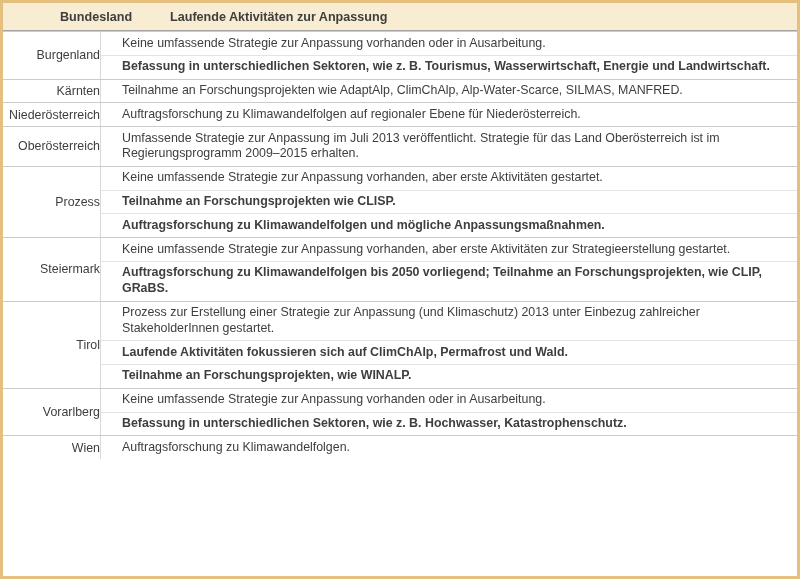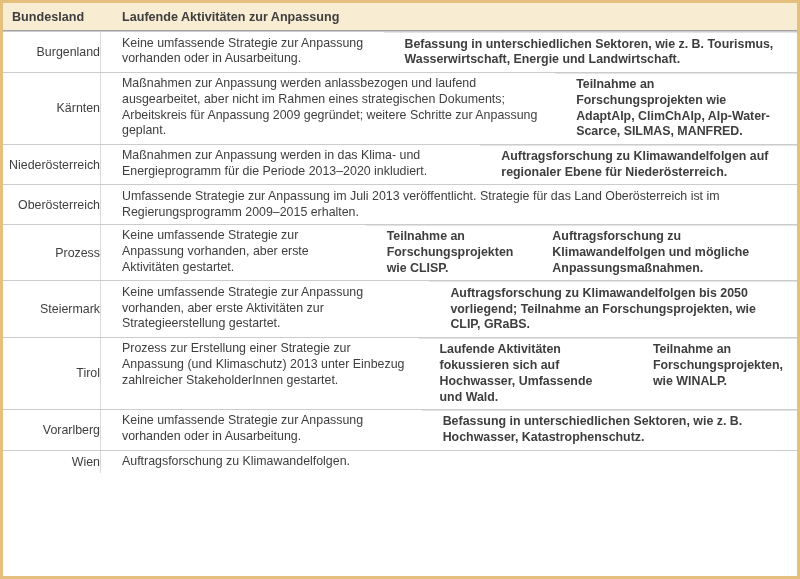--- a/index.html
+++ b/index.html
@@ -24,20 +24,21 @@
     font-weight: bold;
     font-size: 12.6px;
     line-height: 16px;
   }
   .header-row .hcell { padding: 5.5px 8px 5.5px 0; }
   .hcell-state {
     width: 98px;
     flex: 0 0 98px;
     box-sizing: border-box;
     padding-left: 9px !important;
+    margin-left: 48px;
   }
   .hcell-activities {
     flex: 1;
     padding-left: 21px !important;
   }
   .group {
     display: flex;
     border-top: 1px solid #cccccc;
   }
   .group:first-of-type { border-top: none; }
@@ -48,21 +49,21 @@
     padding-left: 9px;
     display: flex;
     align-items: center;
     border-right: 1px solid #d9d9d9;
     font-size: 12.4px;
     justify-content: flex-end;
   }
   .cell-activities {
     flex: 1;
     display: flex;
-    flex-direction: row;
+    flex-direction: column;
   }
   .activity {
     padding: 3.5px 14px 3.5px 21px;
     font-size: 12.4px;
     line-height: 15.8px;
   }
   .activity + .activity { border-top: 1px solid #e4e4e4; font-weight: bold; }
 </style>
 </head>
 <body>
@@ -82,31 +83,29 @@
       <div class="activity">Keine umfassende Strategie zur Anpassung vorhanden oder in Ausarbeitung.</div>
       <div class="activity">Befassung in unterschiedlichen Sektoren, wie z. B. Tourismus, Wasserwirtschaft, Energie und Landwirtschaft.</div>
     </div>
   </div>
 
   <div class="group">
     <div class="cell-state">
       <span>Kärnten</span>
     </div>
     <div class="cell-activities">
-      <div class="activity">Maßnahmen zur Anpassung werden anlassbezogen und laufend ausgearbeitet, aber nicht im Rahmen eines strategischen Dokuments; Arbeitskreis für Anpassung 2009 gegründet; weitere Schritte zur Anpassung geplant.</div>
       <div class="activity">Teilnahme an Forschungsprojekten wie AdaptAlp, ClimChAlp, Alp-Water-Scarce, SILMAS, MANFRED.</div>
     </div>
   </div>
 
   <div class="group">
     <div class="cell-state">
       <span>Niederösterreich</span>
     </div>
     <div class="cell-activities">
-      <div class="activity">Maßnahmen zur Anpassung werden in das Klima- und Energieprogramm für die Periode 2013–2020 inkludiert.</div>
       <div class="activity">Auftragsforschung zu Klimawandelfolgen auf regionaler Ebene für Niederösterreich.</div>
     </div>
   </div>
 
   <div class="group">
     <div class="cell-state">
       <span>Oberösterreich</span>
     </div>
     <div class="cell-activities">
       <div class="activity">Umfassende Strategie zur Anpassung im Juli 2013 veröffentlicht. Strategie für das Land Oberösterreich ist im Regierungsprogramm 2009–2015 erhalten.</div>
@@ -133,21 +132,21 @@
       <div class="activity">Auftragsforschung zu Klimawandelfolgen bis 2050 vorliegend; Teilnahme an Forschungsprojekten, wie CLIP, GRaBS.</div>
     </div>
   </div>
 
   <div class="group">
     <div class="cell-state">
       <span>Tirol</span>
     </div>
     <div class="cell-activities">
       <div class="activity">Prozess zur Erstellung einer Strategie zur Anpassung (und Klimaschutz) 2013 unter Einbezug zahlreicher StakeholderInnen gestartet.</div>
-      <div class="activity">Laufende Aktivitäten fokussieren sich auf Hochwasser, Umfassende und Wald.</div>
+      <div class="activity">Laufende Aktivitäten fokussieren sich auf ClimChAlp, Permafrost und Wald.</div>
       <div class="activity">Teilnahme an Forschungsprojekten, wie WINALP.</div>
     </div>
   </div>
 
   <div class="group">
     <div class="cell-state">
       <span>Vorarlberg</span>
     </div>
     <div class="cell-activities">
       <div class="activity">Keine umfassende Strategie zur Anpassung vorhanden oder in Ausarbeitung.</div>

